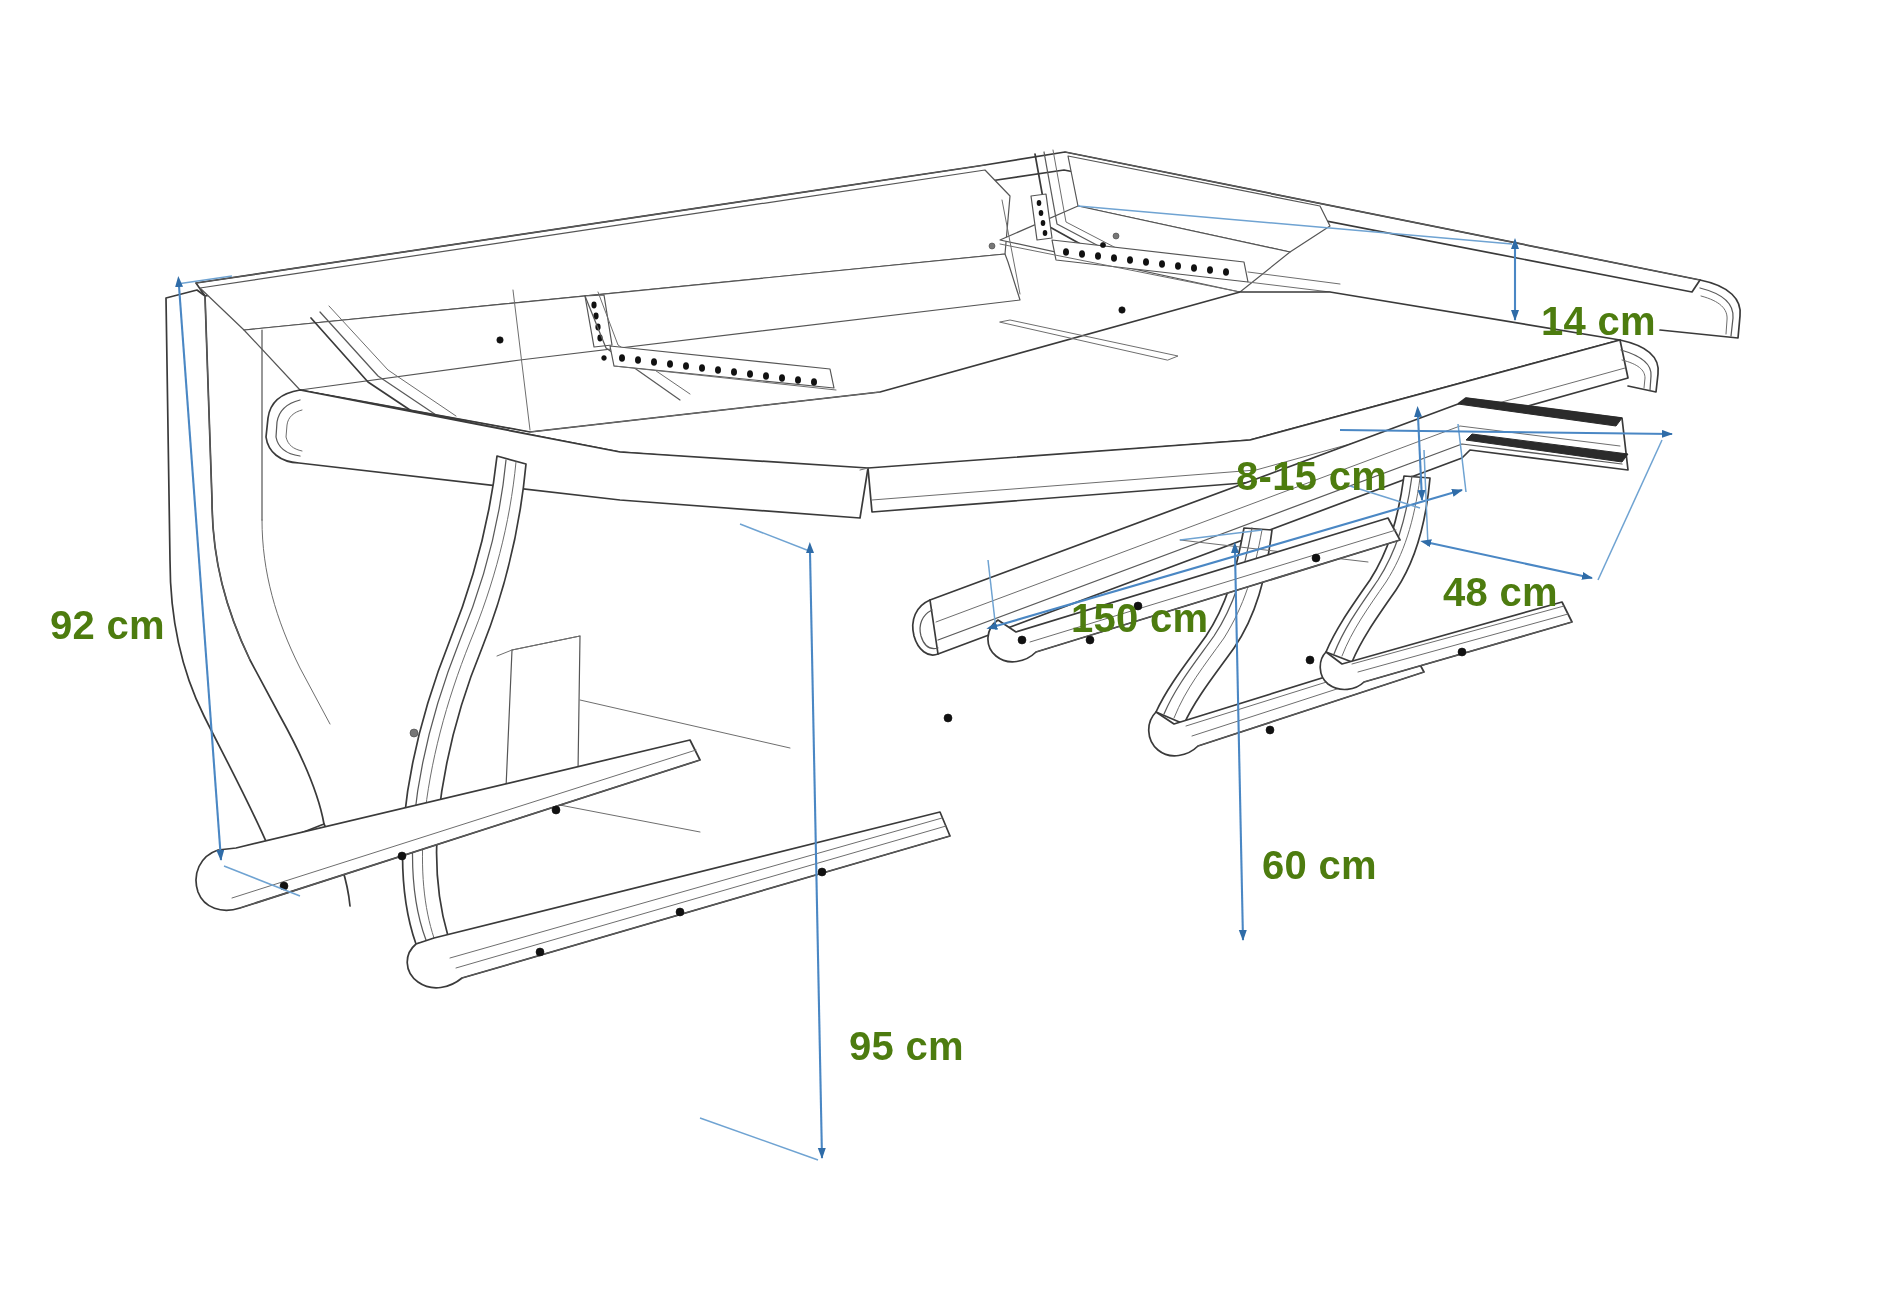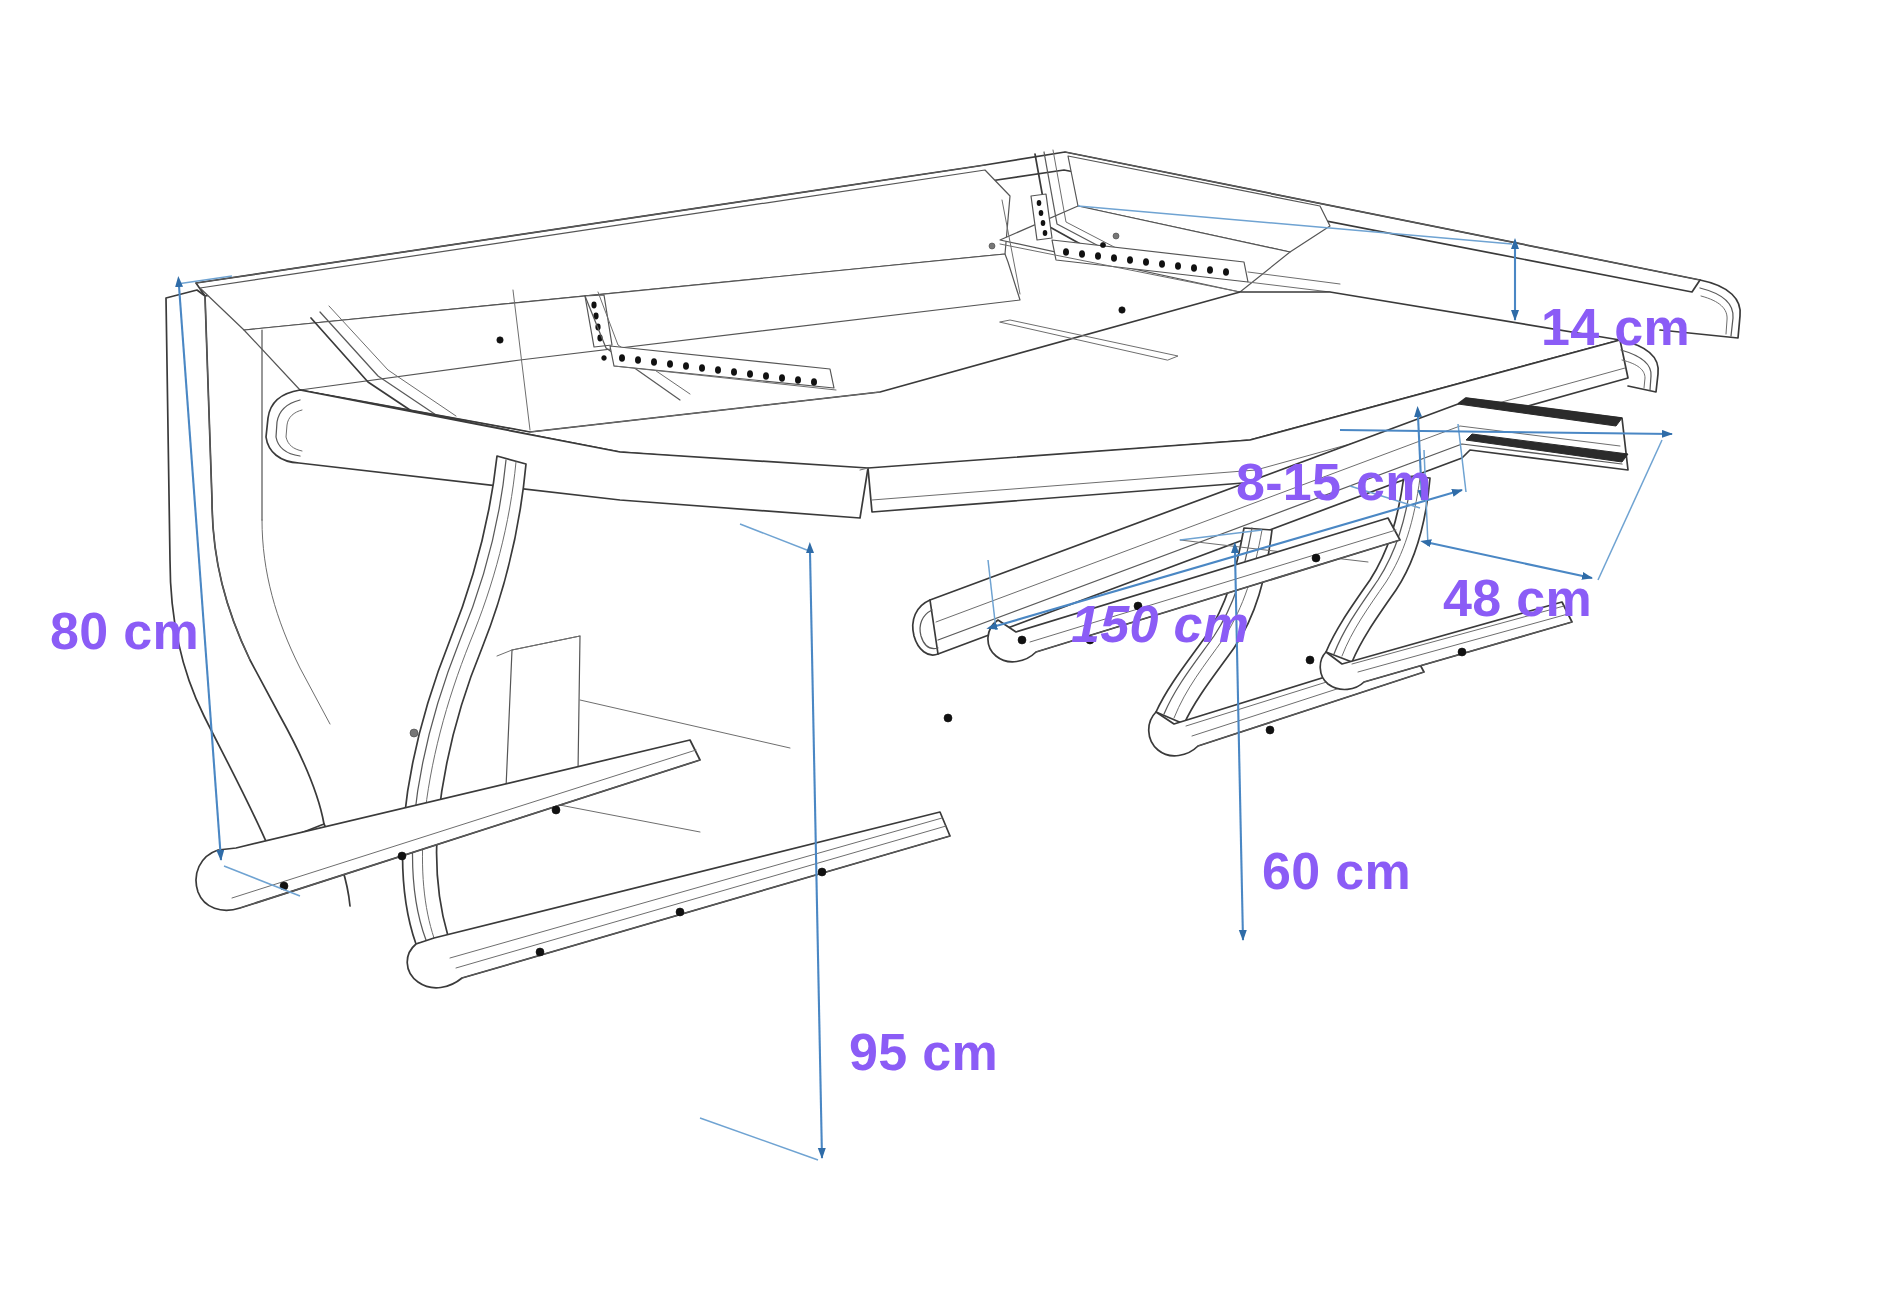--- a/index.html
+++ b/index.html
@@ -90,23 +90,23 @@
     stroke: #6fa3d2;
     stroke-width: 1.5;
     stroke-linecap: butt;
   }
   .dim-head {
     fill: #2f6ca8;
     stroke: none;
   }
   .dim-label {
     position: absolute;
-    color: #8b5cf6;
+    color: #4d7c0f;
     font-family: "Liberation Sans", sans-serif;
-    font-size: 52px;
+    font-size: 40px;
     font-weight: 600;
     letter-spacing: 0.3px;
     white-space: nowrap;
     line-height: 1;
     user-select: none;
   }
 </style>
 </head>
 <body>
 
@@ -394,25 +394,25 @@
       <line class="dim-line" x1="1418" y1="416" x2="1422" y2="500" marker-start="url(#ahb)" marker-end="url(#ah)"></line>
     </g>
 
     <g>
       <line class="dim-ext" x1="1078" y1="206" x2="1512" y2="244"></line>
       <line class="dim-line" x1="1515" y1="248" x2="1515" y2="320" marker-start="url(#ahb)" marker-end="url(#ah)"></line>
     </g>
 
   </svg>
 
-  <div class="dim-label" style="left:50px; top:605px;">80 cm</div>
+  <div class="dim-label" style="left:50px; top:605px;">92 cm</div>
 
   <div class="dim-label" style="left:849px; top:1026px;">95 cm</div>
 
-  <div class="dim-label" style="left:1071px; top:598px;font-style:italic;">150 cm</div>
+  <div class="dim-label" style="left:1071px; top:598px;">150 cm</div>
 
   <div class="dim-label" style="left:1262px; top:845px;text-align:center;">60 cm</div>
 
   <div class="dim-label" style="left:1443px; top:572px;">48 cm</div>
 
   <div class="dim-label" style="left:1236px; top:456px;">8-15 cm</div>
 
   <div class="dim-label" style="left:1541px; top:301px;">14 cm</div>
 
 </div>

